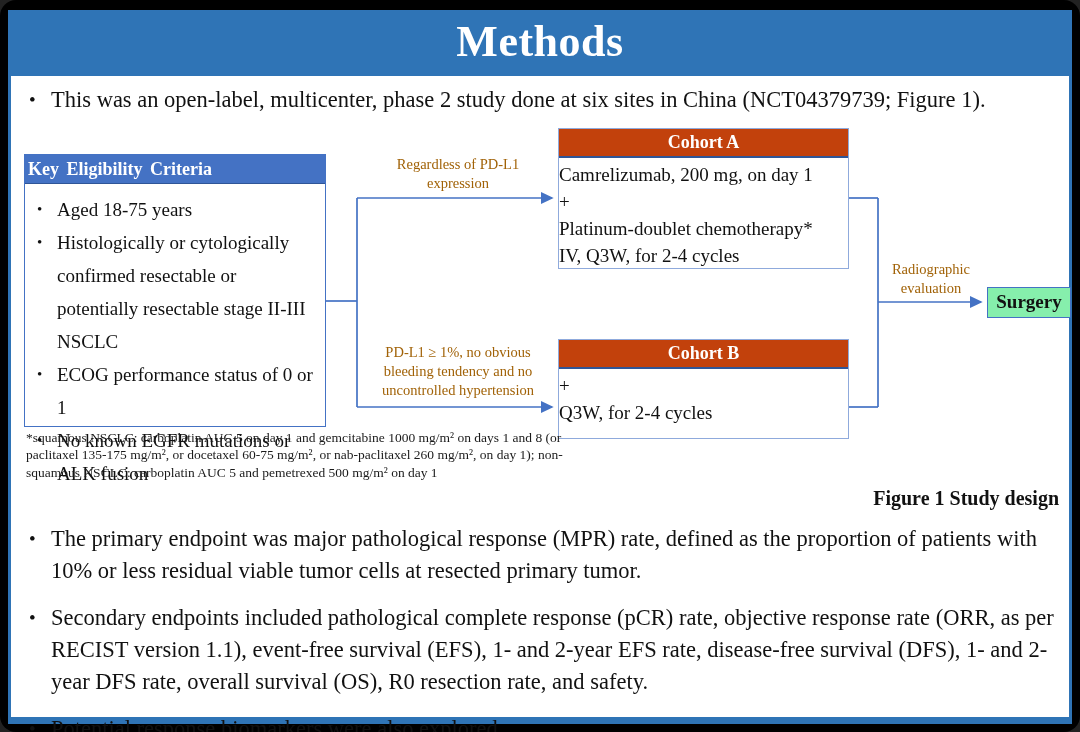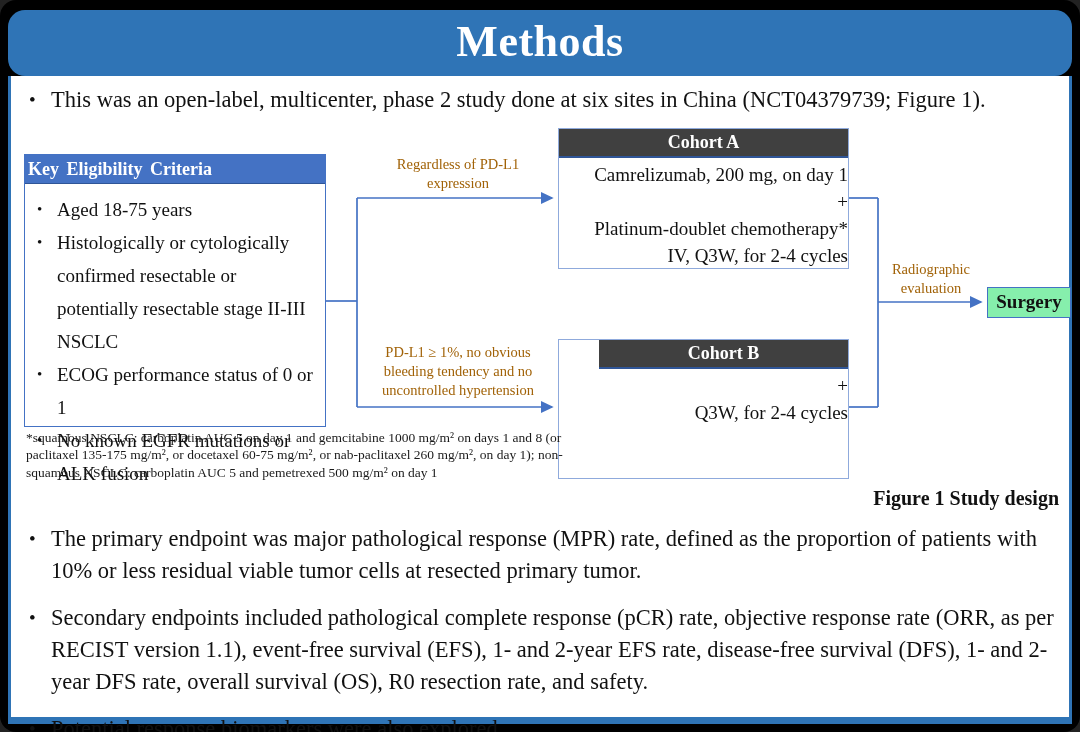--- a/index.html
+++ b/index.html
@@ -18,21 +18,20 @@
   }
   .title-bar {
     height: 66px;
     background: #2F74B6;
     color: #FFFFFF;
     text-align: center;
     font-size: 44px;
     font-weight: bold;
     line-height: 64px;
     letter-spacing: 0.5px;
-    border-radius: 17px;
   }
   .content {
     background: #FFFFFF;
     height: 648px;
     border-left: 3px solid #2F74B6;
     border-right: 3px solid #2F74B6;
     border-bottom: 7px solid #2F74B6;
     padding: 6px 10px 0 10px;
     color: #111;
   }
@@ -95,32 +94,32 @@
   .elig-item .btext { flex: 1; }
 
   .cohort {
     position: absolute;
     left: 537px;
     width: 291px;
     border: 1.6px solid #8FAADC;
     background: #fff;
   }
   .cohort-a { top: 6px; height: 141px; }
-  .cohort-b { top: 217px; height: 140px; padding-left: 40px; }
+  .cohort-b { top: 217px; height: 100px; }
   .cohort-header {
-    background: #404040;
+    background: #c2410c;
     border-bottom: 2px solid #2F5597;
     color: #fff;
     font-weight: bold;
     font-size: 18px;
     line-height: 27px;
     text-align: center;
   }
   .cohort-body {
-    text-align: right;
+    text-align: left;
     font-size: 19px;
     line-height: 27px;
     padding-top: 3px;
   }
   .branch-label {
     position: absolute;
     text-align: center;
     font-size: 14.5px;
     line-height: 1.3;
     color: #a16207;

